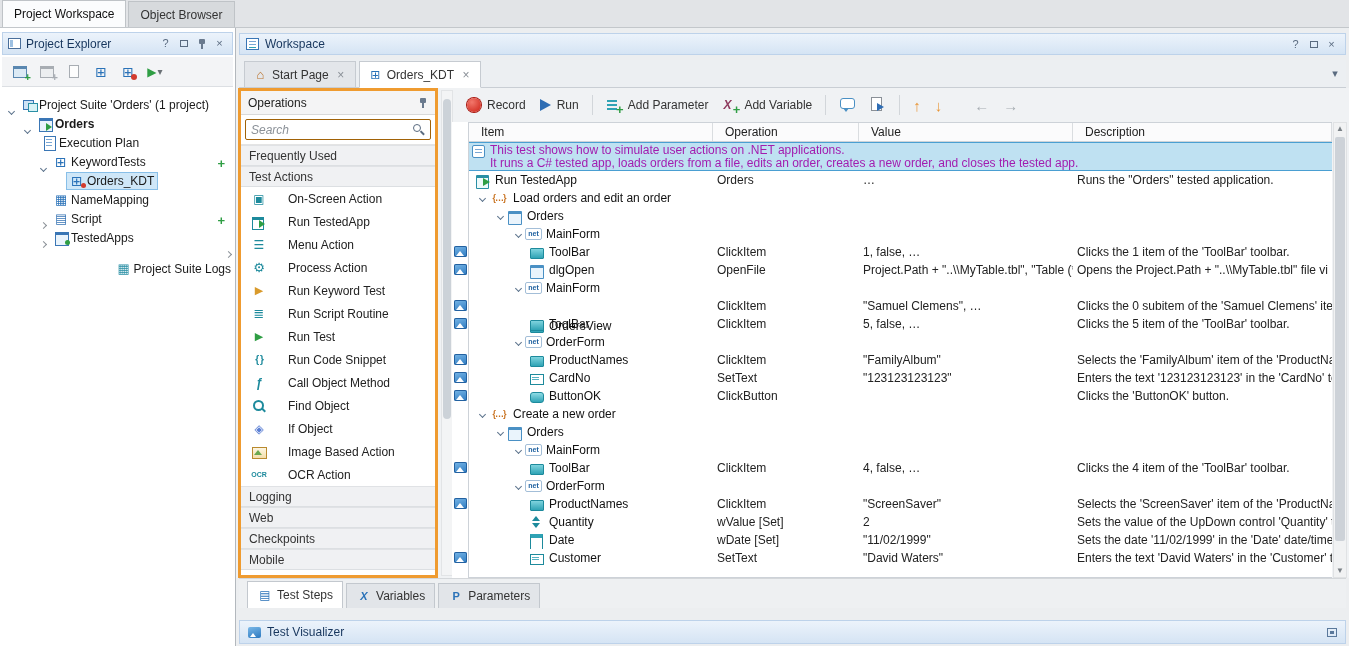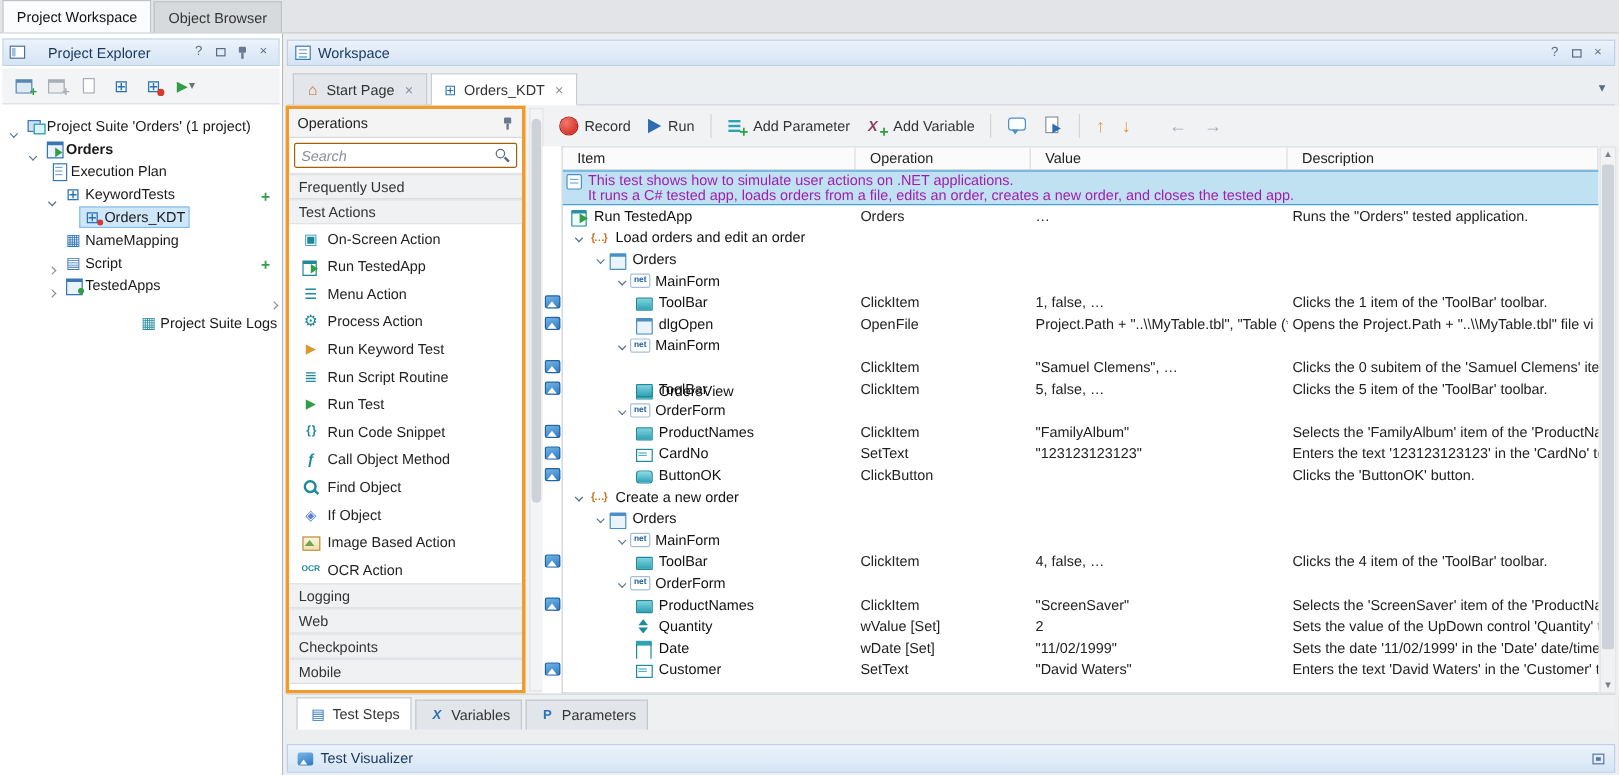--- a/index.html
+++ b/index.html
@@ -10,21 +10,21 @@
 
 #top-tabbar{position:absolute;left:0;top:0;width:100%;height:28px;background:#e2e4e7;border-bottom:1px solid #c3c7cb;display:flex;align-items:flex-end;padding-left:2px}
 .top-tab{height:26px;display:flex;align-items:center;padding:0 11px;border:1px solid #bfc3c7;border-bottom:none;background:#d7dadd;margin-right:2px;color:#333}
 .top-tab.active{background:#fbfcfd;height:27px;color:#111}
 
 
 #left-panel{position:absolute;left:0;top:28px;width:236px;height:618px;background:#fff;border-right:1px solid #b3b8bd;display:flex;flex-direction:column}
 .panel-header{height:23px;margin:4px 2px 0 2px;background:linear-gradient(#ecf3fb,#d5e4f4);border:1px solid #bdd2ea;display:flex;align-items:center;padding:0 5px;color:#17365d}
 .ph-icon{width:13px;height:11px;border:1px solid #4a6f9b;background:#fff;position:relative}
 .ph-icon::after{content:"";position:absolute;left:1px;top:1px;width:3px;height:7px;background:#9dc0e2}
-.ph-title{flex:1;margin-left:19px}
+.ph-title{flex:1;margin-left:5px}
 .ph-btn{width:15px;height:15px;display:inline-flex;align-items:center;justify-content:center;color:#5a6b80;margin-left:3px;font-size:11px;line-height:15px}
 .sq{width:8px;height:7px;border:1px solid #5a6b80;display:inline-block}
 .pin{width:10px;height:12px;position:relative;display:inline-block}
 .pin::before{content:"";position:absolute;left:2px;top:1px;width:6px;height:5px;background:#6a7a8e;border-radius:1px}
 .pin::after{content:"";position:absolute;left:4px;top:6px;width:2px;height:5px;background:#6a7a8e}
 .pe-toolbar{height:30px;display:flex;align-items:center;padding:0 6px;background:#f3f4f6;border-bottom:1px solid #dcdfe3;margin:2px 2px 0 2px;gap:3px}
 .tbtn{width:24px;height:24px;display:inline-flex;align-items:center;justify-content:center;position:relative}
 .xw{width:14px;height:12px;border:1px solid #5a87b0;border-top:3px solid #5a87b0;background:#dcEAf5;background:#dceaf5;position:relative}
 .xw::after{content:"+";position:absolute;right:-5px;bottom:-6px;color:#2f9e44;font-weight:bold;font-size:11px}
 .xw.dim{border-color:#a8adb3;background:#eceef0}
@@ -85,21 +85,21 @@
 .ops-title{flex:1;font-weight:normal}
 .ops-search{height:30px;display:flex;align-items:center;padding:0 4px;border-bottom:1px solid #e4e4e4;position:relative}
 .ops-search input{flex:1;height:21px;border:1px solid #a16207;border-radius:2px;padding:0 18px 0 5px;font-family:inherit;font-size:12px;outline:none}
 .ops-search input::placeholder{font-style:italic;color:#8a9097}
 .mag{position:absolute;right:10px;top:9px;width:12px;height:12px}
 .mag::before{content:"";position:absolute;left:0;top:0;width:6px;height:6px;border:1.5px solid #5a6b80;border-radius:50%}
 .mag::after{content:"";position:absolute;left:7px;top:8px;width:5px;height:1.5px;background:#5a6b80;transform:rotate(45deg)}
 .ops-list{flex:1;overflow:hidden}
 .op-section{height:21px;line-height:20px;background:#f0f1f3;border-top:1px solid #e0e2e5;border-bottom:1px solid #dcdfe2;padding-left:8px;color:#333}
 .op-item{height:23px;display:flex;align-items:center;padding-left:9px;background:#fff;color:#222}
-.op-label{margin-left:2px}
+.op-label{margin-left:17px}
 .op-icon{width:18px;height:16px;flex:0 0 18px;margin-right:3px;display:inline-flex;align-items:center;justify-content:center;position:relative;font-size:11px;color:#1d8a9c}
 .oi-on-screen-action::before{content:"▣";font-size:12px}
 .oi-run-testedapp::before{content:"";position:absolute;left:2px;top:3px;width:10px;height:9px;border:1px solid #1d8a9c;border-top:3px solid #1d8a9c}
 .oi-run-testedapp::after{content:"";position:absolute;left:9px;top:6px;border-left:6px solid #2f9e44;border-top:4px solid transparent;border-bottom:4px solid transparent}
 .oi-menu-action::before{content:"☰";font-size:12px}
 .oi-process-action::before{content:"⚙";font-size:13px}
 .oi-run-keyword-test::before{content:"▶";color:#d99a2b}
 .oi-run-script-routine::before{content:"≣";font-size:13px}
 .oi-run-test::before{content:"▶";color:#2f9e44}
 .oi-run-code-snippet::before{content:"{ }";font-weight:bold;font-size:10px;letter-spacing:-1px}

